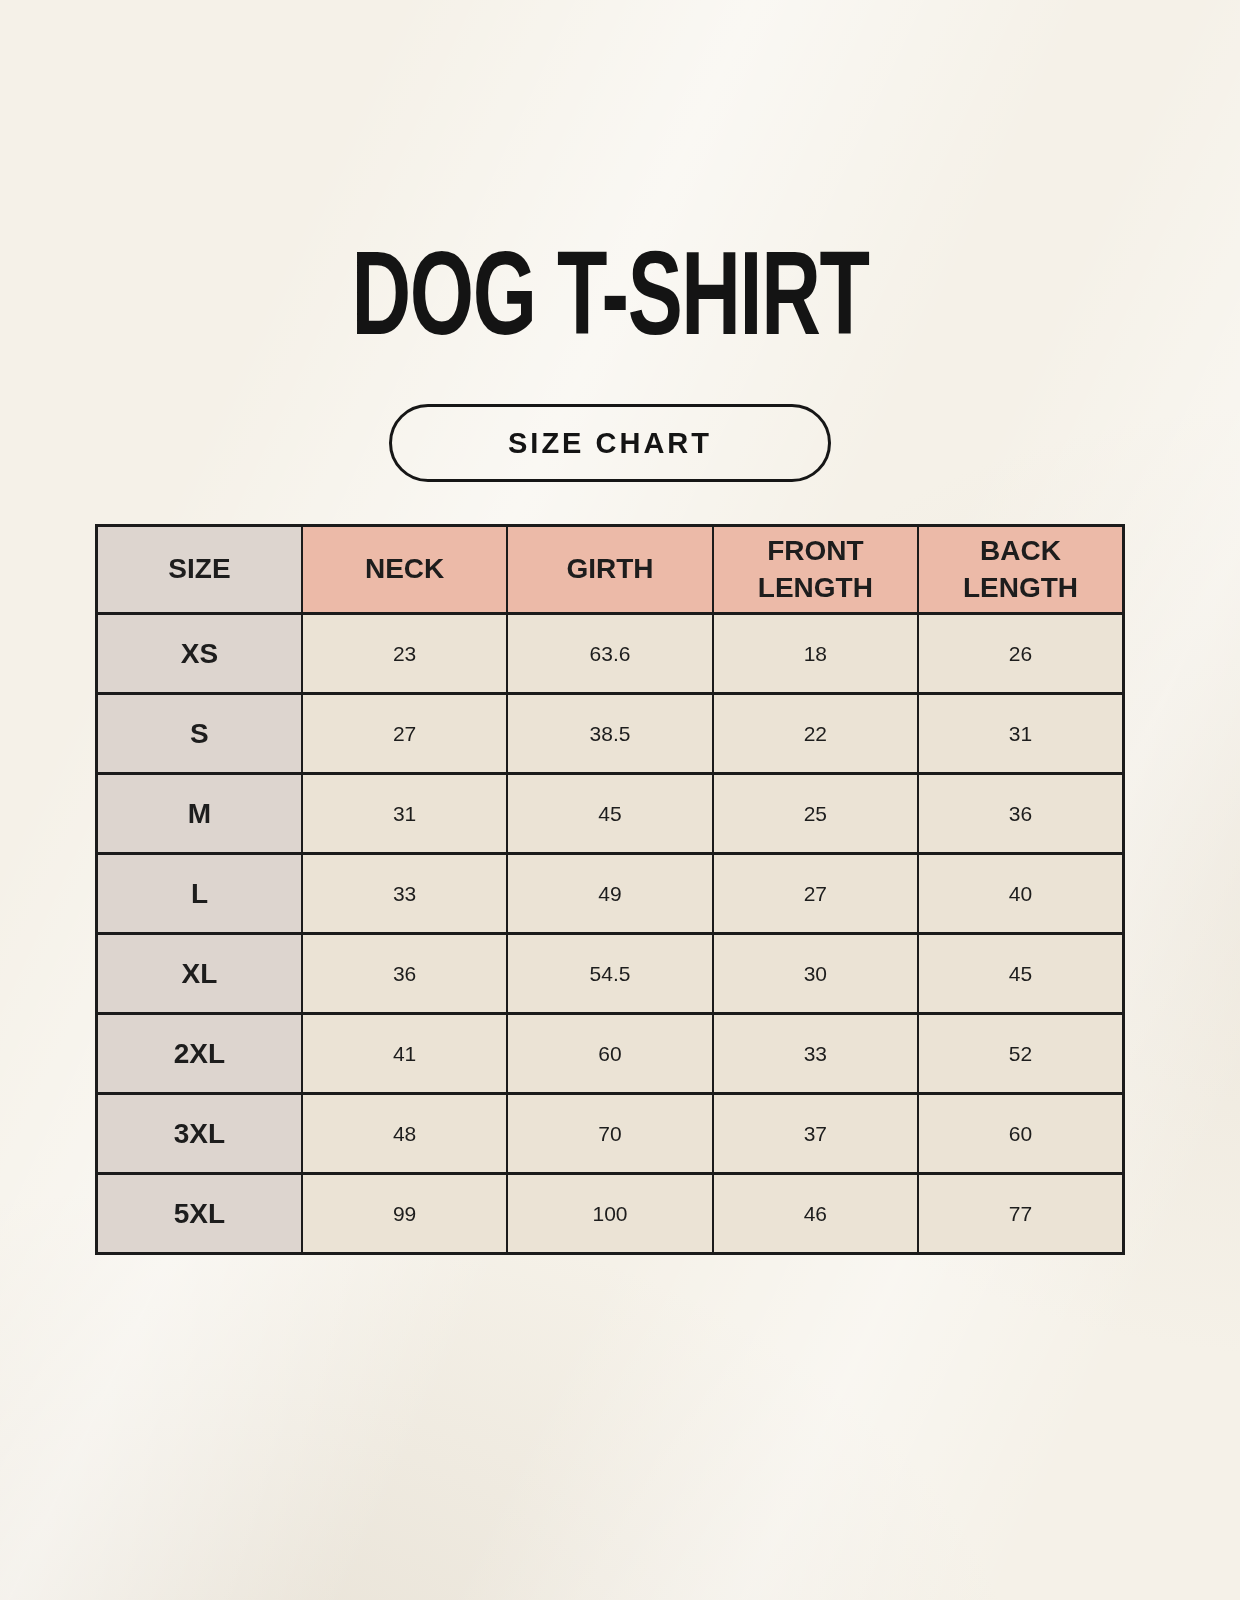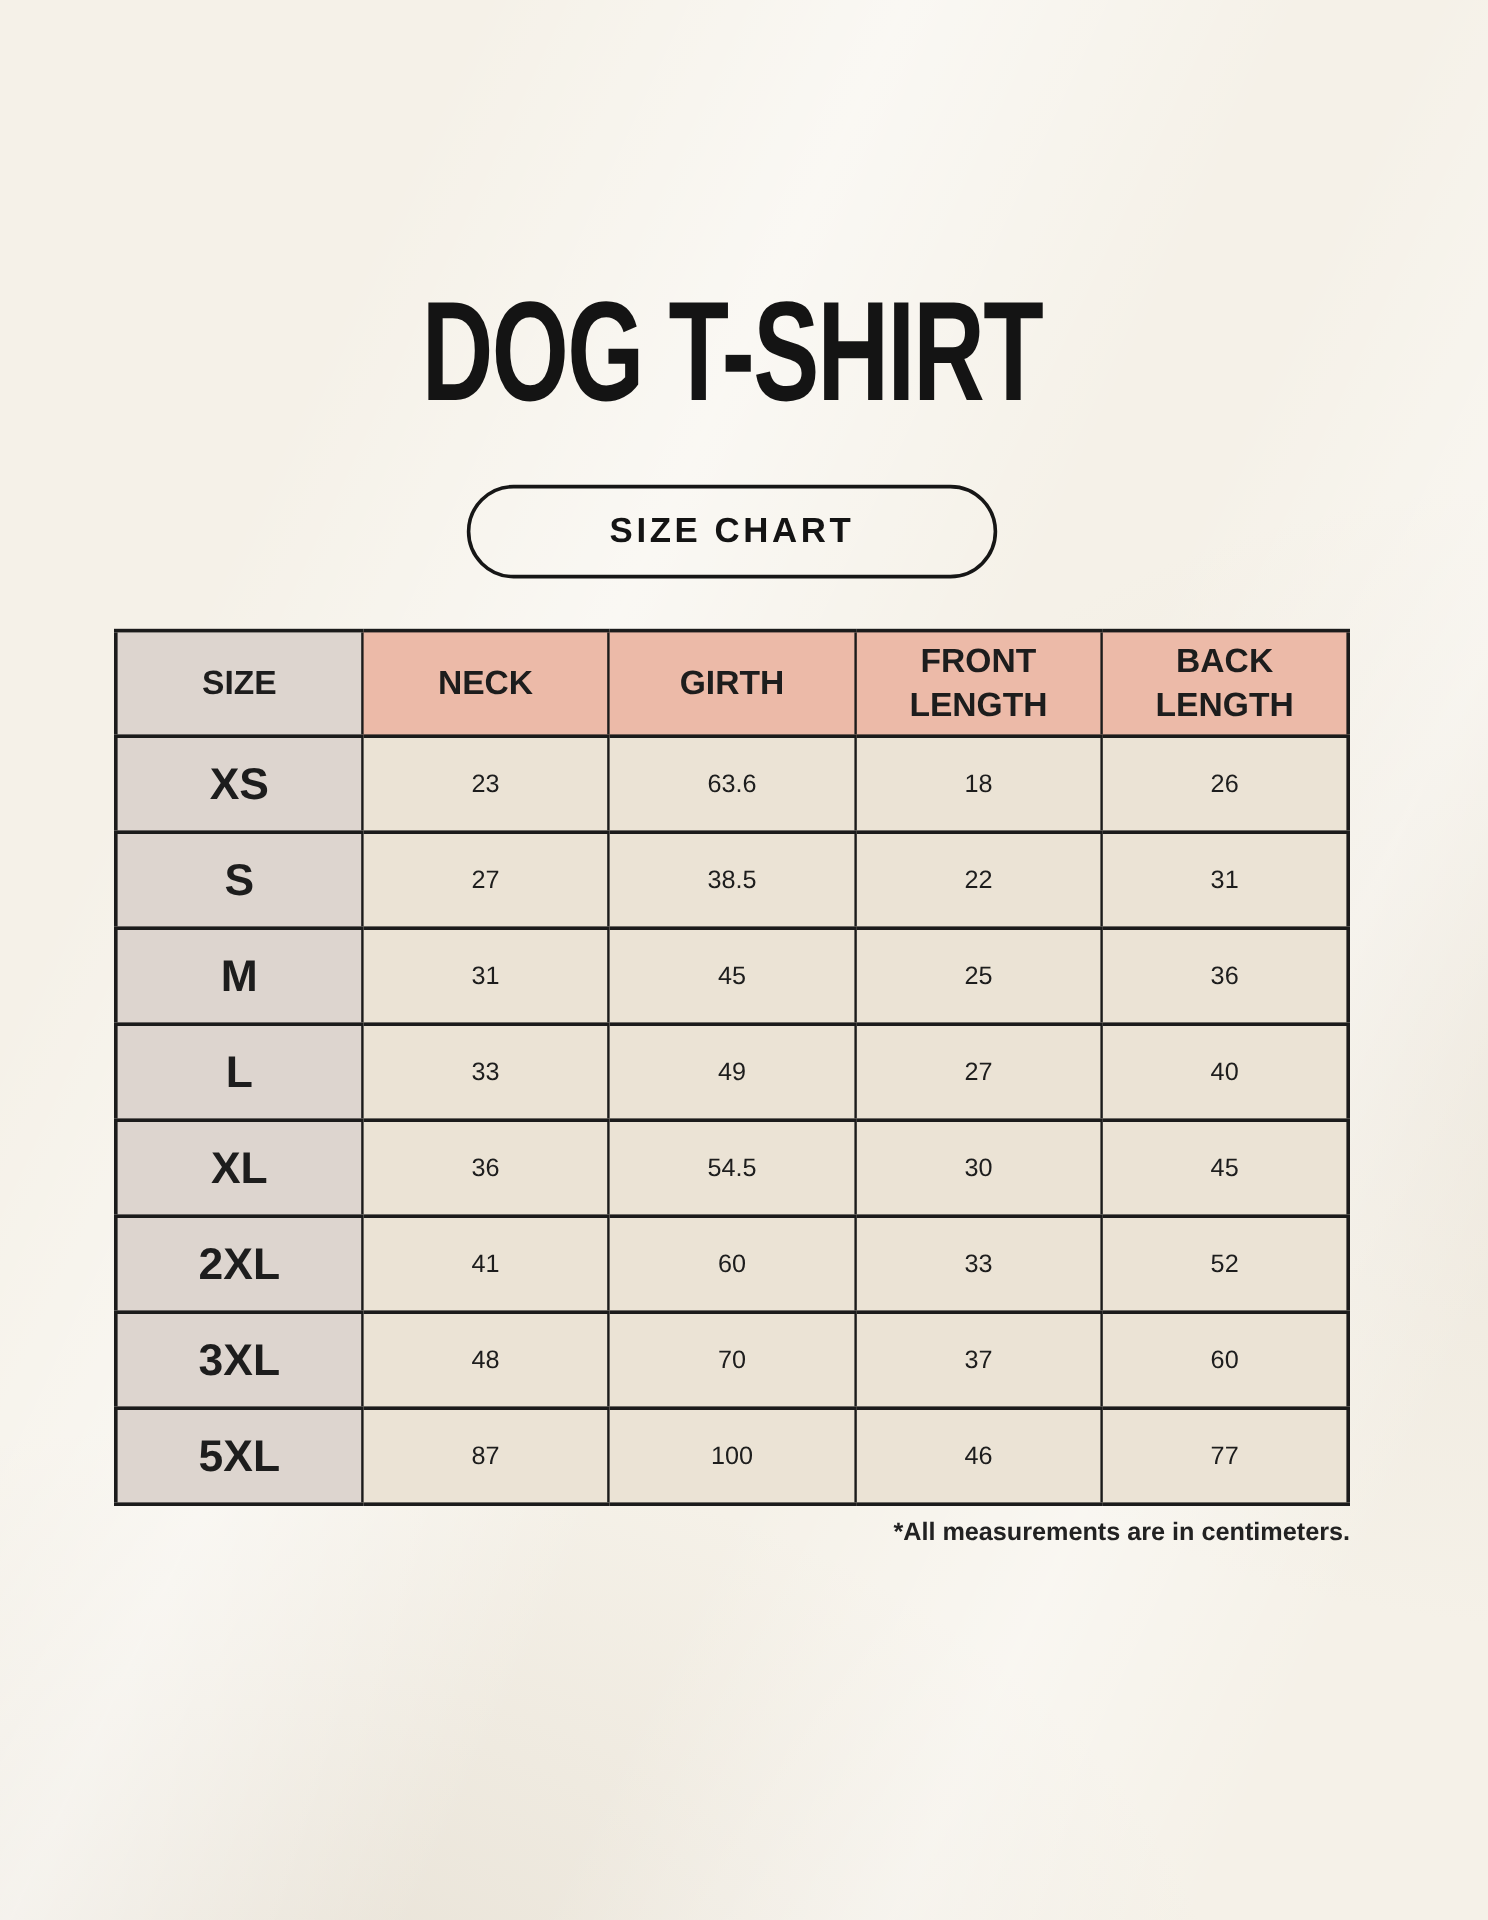--- a/index.html
+++ b/index.html
@@ -64,21 +64,21 @@
   }
   thead th {
     height:88px;
     font-size:28px; font-weight:bold; line-height:1.3;
     background:var(--header_accent,#ecbaa8);
     padding:0 26px;
   }
   thead th.col-size { background:var(--size_column,#ddd5cf);text-align:center; }
   tbody th {
     height:80px;
-    font-size:37px; font-weight:bold;
+    font-size:28px; font-weight:bold;
     background:var(--size_column,#ddd5cf);
   }
   tbody td {
     height:80px;
     font-size:21px; font-weight:normal;
     background:var(--cell_background,#ebe3d5);
   }
 
   .footnote {
     margin-top:10px;
@@ -156,23 +156,22 @@
       </tr>
       <tr>
         <th>3XL</th>
         <td>48</td>
         <td>70</td>
         <td>37</td>
         <td>60</td>
       </tr>
       <tr>
         <th>5XL</th>
-        <td>87</td>
+        <td>99</td>
         <td>100</td>
         <td>46</td>
         <td>77</td>
       </tr>
     </tbody>
   </table>
 
-  <p class="footnote">*All measurements are in centimeters.</p>
 
 </div>
 
 </body></html>

